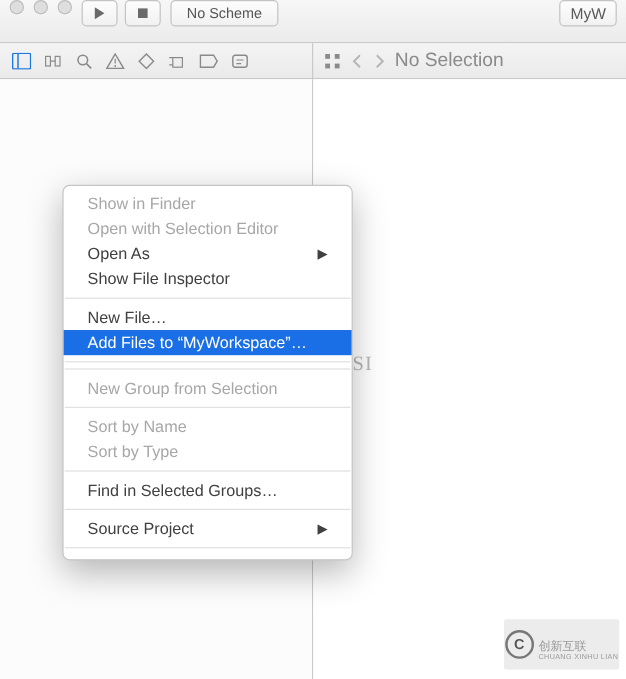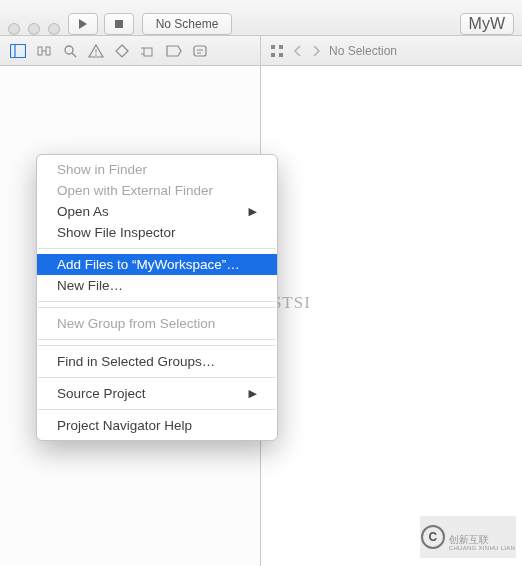--- a/index.html
+++ b/index.html
@@ -12,21 +12,21 @@
       overflow: hidden;
       position: relative;
     }
 
     
     .titlebar {
       height: 36px;
       background: linear-gradient(#f7f7f7, #ebebeb);
       border-bottom: 1px solid #c9c9c9;
       display: flex;
-      align-items: flex-end;
+      align-items: flex-start;
       padding: 0 8px;
       gap: 8px;
     }
     .traffic {
       display: flex;
       gap: 8px;
       align-items: center;
     }
     .traffic .dot {
       width: 12px; height: 12px;
@@ -42,21 +42,21 @@
     .tb-btn {
       height: 22px;
       min-width: 30px;
       padding: 0 8px;
       border: 1px solid #c3c3c3;
       border-radius: 4px;
       background: linear-gradient(#fdfdfd,#f1f1f1);
       display: flex;
       align-items: center;
       justify-content: center;
-      font-size: 16px;
+      font-size: 13px;
       color: #5a5a5a;
       box-shadow: 0 1px 0 rgba(255,255,255,0.6) inset;
     }
     .tb-btn.scheme {
       min-width: 90px;
       justify-content: center;
       font-size: 12px;
       color: #555;
     }
     .tb-btn.right {
@@ -87,21 +87,21 @@
     }
     .nav-icon.active { color: #1d77e0; }
     .nav-right {
       flex: 1;
       height: 100%;
       display: flex;
       align-items: center;
       padding-left: 8px;
       gap: 8px;
       color: #8a8a8a;
-      font-size: 12px;
+      font-size: 16px;
     }
     .nav-right .chev {
       color: #b5b5b5;
     }
 
     
     .main {
       display: flex;
       height: calc(100% - 66px);
       position: relative;
@@ -148,21 +148,21 @@
       width: 24px; height:24px; border:2px solid #777; border-radius:50%;
       display:flex;align-items:center;justify-content:center;
       font-weight: bold; color:#555; font-size:12px;
     }
     .logo-txt { line-height: 1.1; margin-top: 12px; }
 
     
     .context-menu {
       position: absolute;
       top: 88px;
-      left: 36px;
+      left: 52px;
       width: 242px;
       background: #ffffff;
       border: 1px solid #c5c5c5;
       border-radius: 6px;
       box-shadow: 0 10px 28px rgba(0,0,0,0.28);
       padding: 4px 0;
       z-index: 10;
     }
     .menu-item {
       padding: 3px 20px;
@@ -301,55 +301,58 @@
   <div class="sidebar"></div>
   <div class="editor"></div>
 
   <div class="watermark-text">https://blog.csdn.net/PRESISTSI</div>
 
   <div class="context-menu">
     <div class="menu-item disabled">
         <span>Show in Finder</span>
       </div>
     <div class="menu-item disabled">
-        <span>Open with External Finder</span>
+        <span>Open with Selection Editor</span>
       </div>
     <div class="menu-item">
         <span>Open As</span>
         <span class="submenu-arrow">▶</span>
       </div>
     <div class="menu-item">
         <span>Show File Inspector</span>
       </div>
     <div class="menu-sep"></div>
+    <div class="menu-item">
+        <span>New File…</span>
+      </div>
     <div class="menu-item highlight">
         <span>Add Files to “MyWorkspace”…</span>
       </div>
-    <div class="menu-item">
-        <span>New File…</span>
-      </div>
     <div class="menu-sep"></div>
     <div class="menu-sep"></div>
     <div class="menu-item disabled">
         <span>New Group from Selection</span>
       </div>
     <div class="menu-sep"></div>
+    <div class="menu-item disabled">
+        <span>Sort by Name</span>
+      </div>
+    <div class="menu-item disabled">
+        <span>Sort by Type</span>
+      </div>
     <div class="menu-sep"></div>
     <div class="menu-item">
         <span>Find in Selected Groups…</span>
       </div>
     <div class="menu-sep"></div>
     <div class="menu-item">
         <span>Source Project</span>
         <span class="submenu-arrow">▶</span>
       </div>
     <div class="menu-sep"></div>
-    <div class="menu-item">
-        <span>Project Navigator Help</span>
-      </div>
   </div>
 
   <div class="logo-watermark">
     <div class="logo-c">
         <span>C</span>
       </div>
     <div class="logo-txt">
       <div>创新互联</div>
       <div style="font-size:6px;letter-spacing:0.3px">CHUANG XINHU LIAN</div>
     </div>

